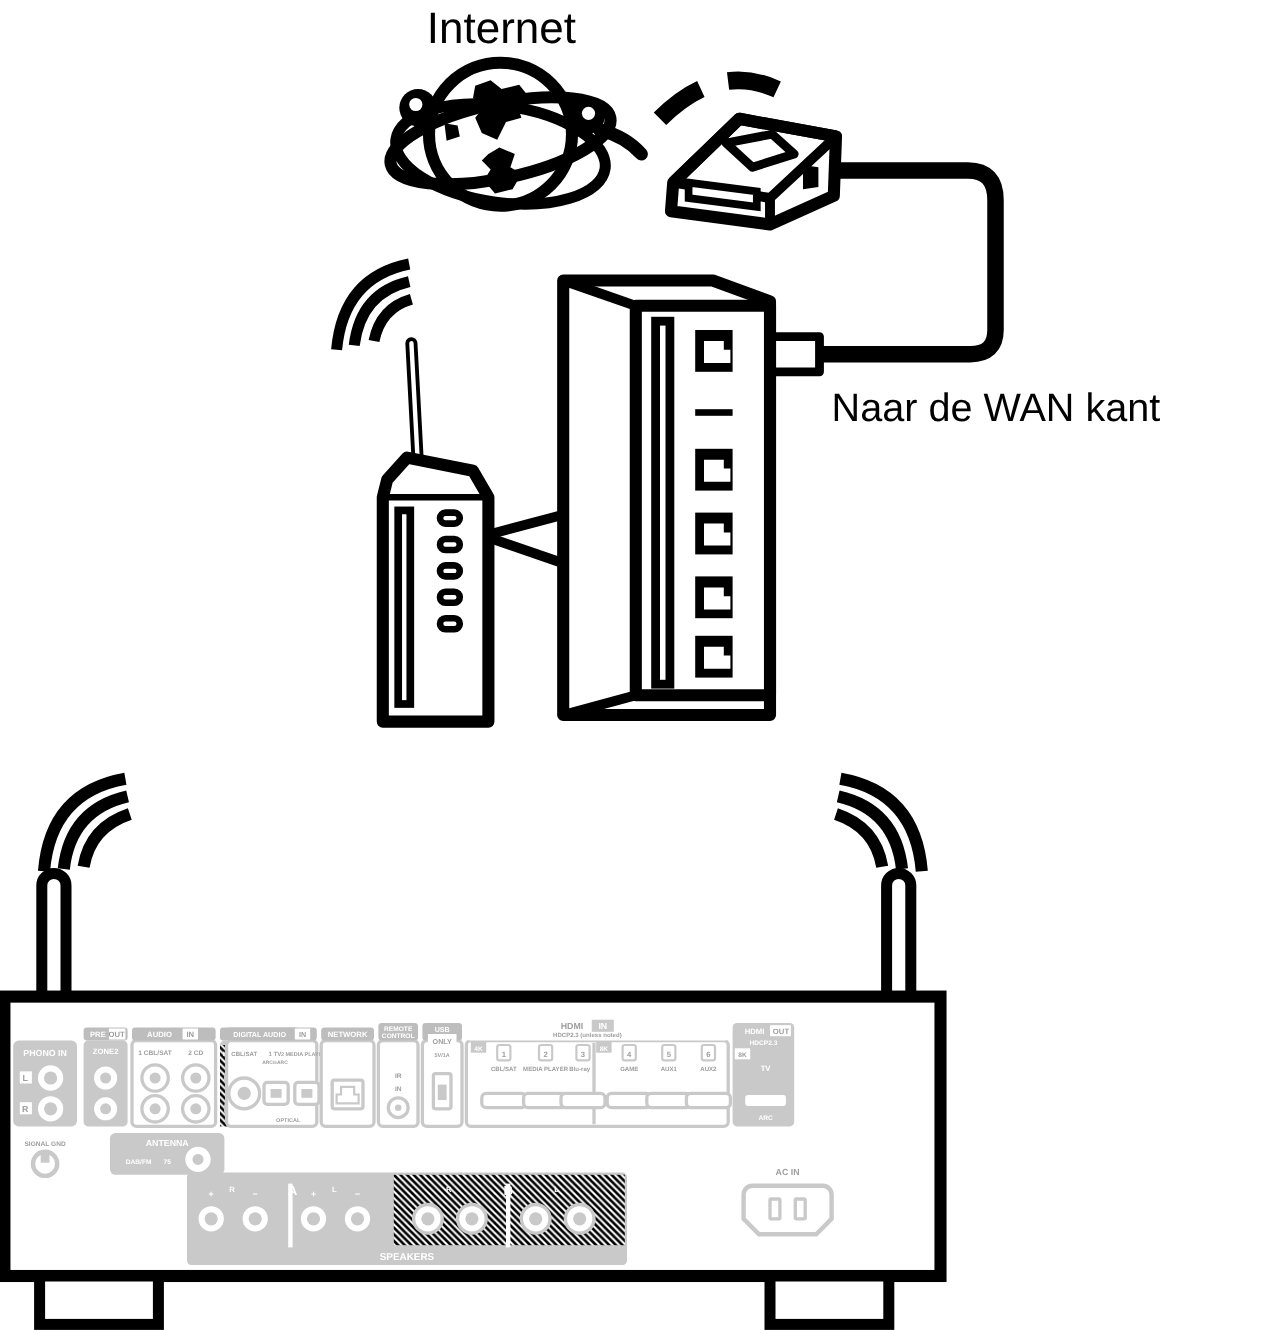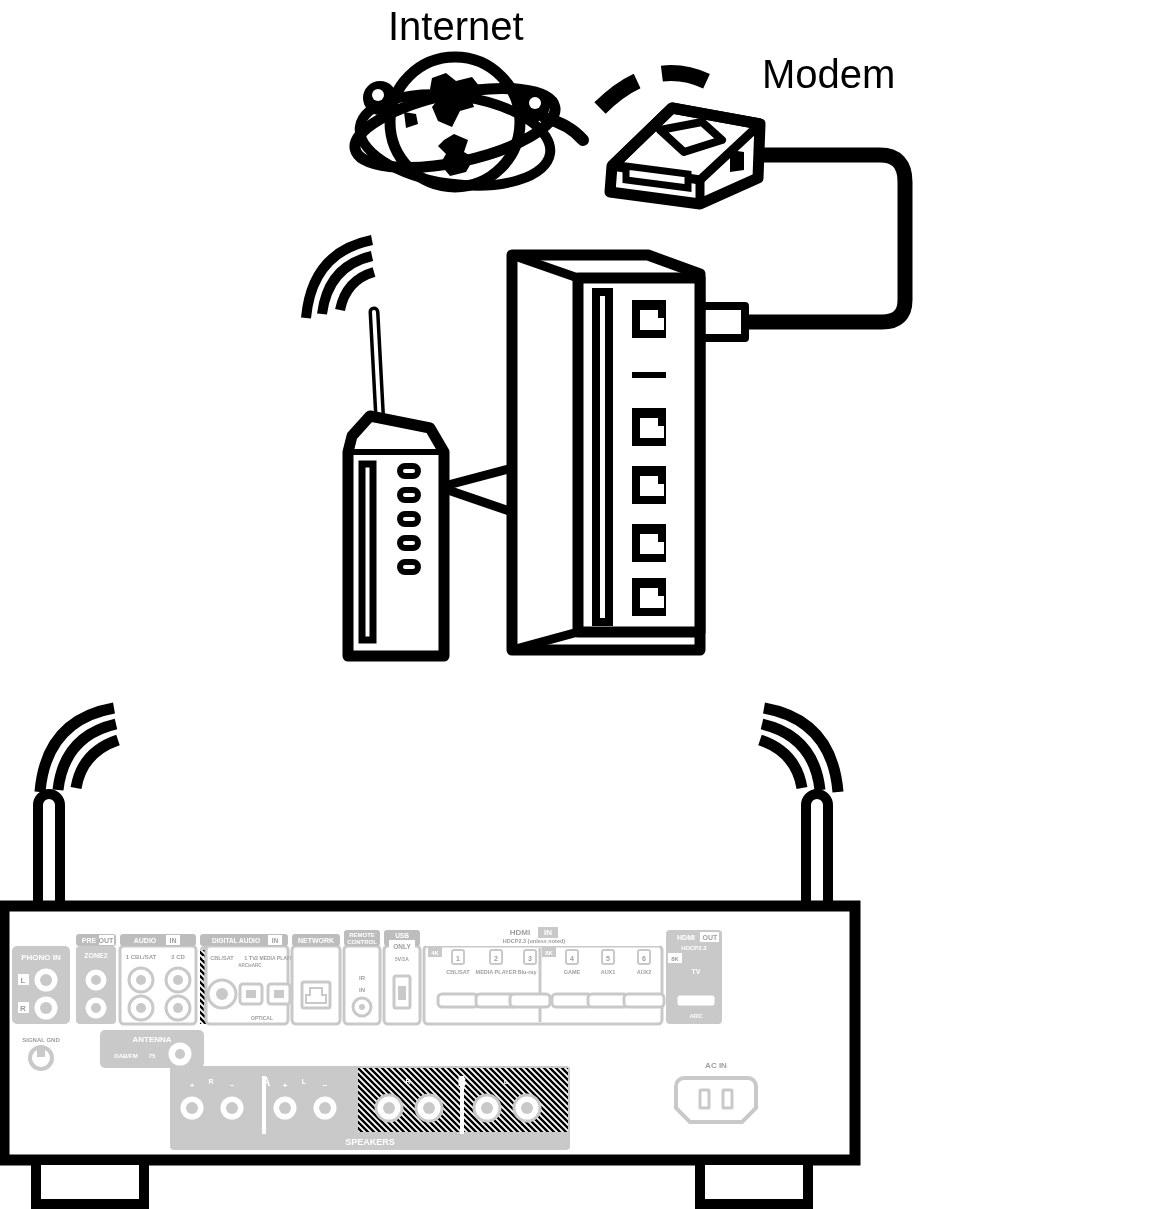--- a/index.html
+++ b/index.html
@@ -16,21 +16,21 @@
   .pnl-d{fill:#bdbdbd;}
   .mini{fill:#fff;font-family:"Liberation Sans",sans-serif;font-weight:bold;}
   .mini-d{fill:#9e9e9e;font-family:"Liberation Sans",sans-serif;font-weight:bold;}
 </style>
 </head>
 <body>
 
 <div class="stage">
 
   <div class="lbl" id="lbl-internet">Internet</div>
-  <div class="lbl" id="lbl-modem">Modem</div>
+  <div class="lbl" id="lbl-wan">Naar de WAN kant</div>
 
   <svg width="1150" height="760" viewBox="0 0 1150 760">
 
     <g>
       <circle cx="455" cy="122" r="65" fill="#fff" stroke="#000" stroke-width="11"></circle>
 
       <ellipse cx="455" cy="128" rx="102" ry="34" fill="none" stroke="#000" stroke-width="11" transform="rotate(-12 455 128)"></ellipse>
 
       <ellipse cx="455" cy="140" rx="96" ry="44" fill="none" stroke="#000" stroke-width="10" transform="rotate(8 455 140)"></ellipse>
 

